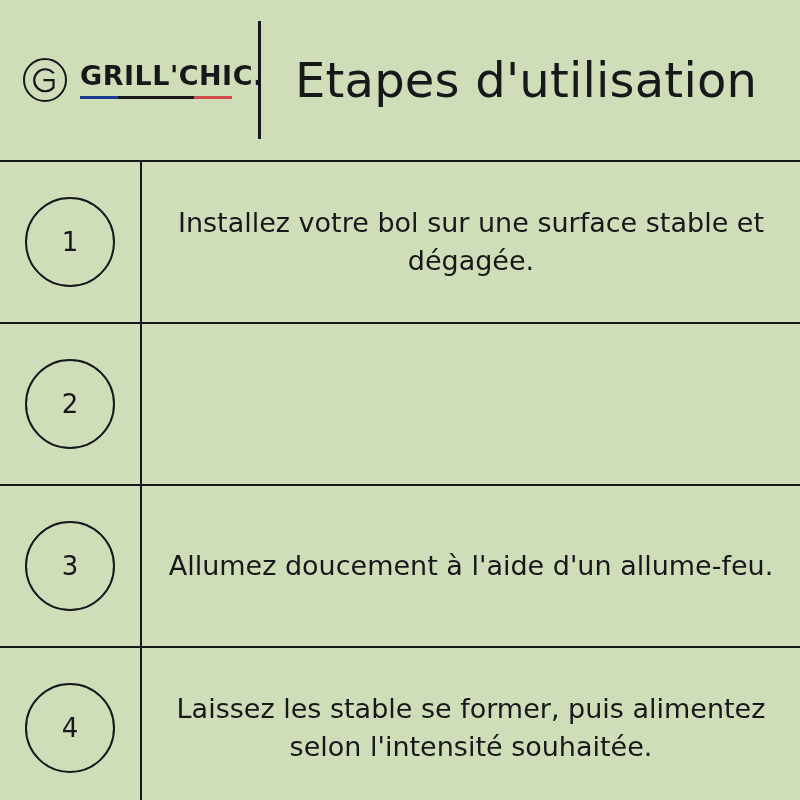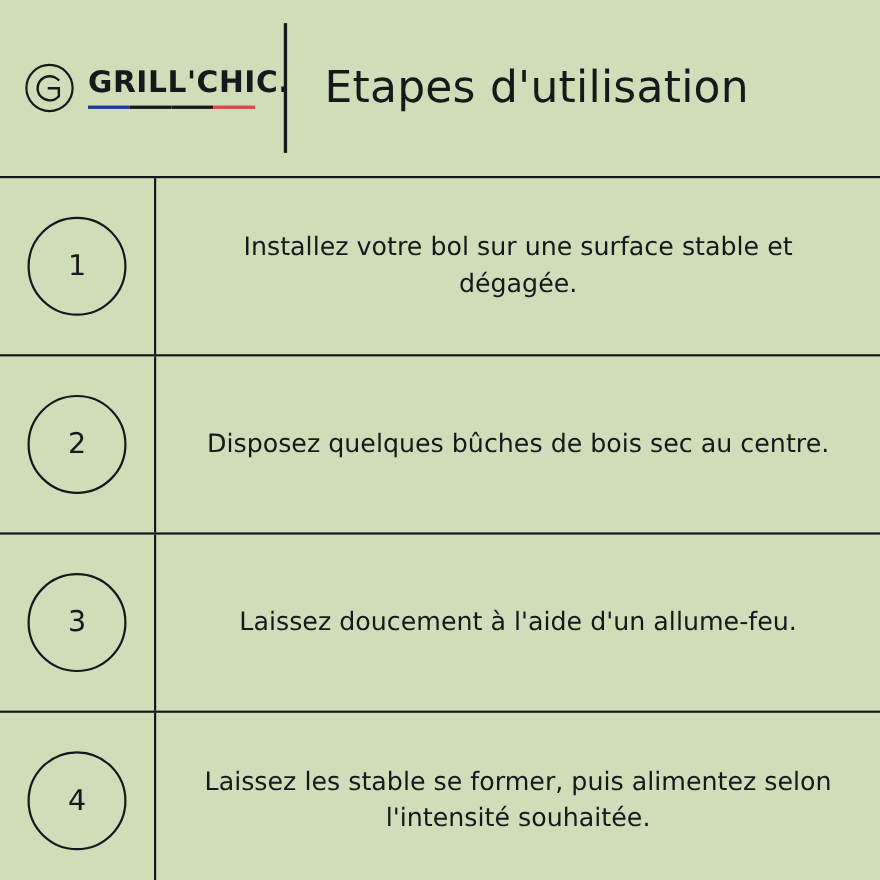--- a/index.html
+++ b/index.html
@@ -74,21 +74,21 @@
 
   .header-divider {
     width: 3px;
     height: 118px;
     background: #15181b;
     margin: 0 34px 0 8px;
   }
 
   .header-title {
     font-family: "DejaVu Sans", sans-serif;
-    font-size: 40px;
+    font-size: 48px;
     font-weight: 400;
     color: #16181a;
     letter-spacing: 0.2px;
     line-height: 1.1;
   }
 
   
   .steps {
     border-top: 2px solid #15181b;
     width: 800px;
@@ -130,21 +130,21 @@
     flex: 1 1 auto;
     display: flex;
     align-items: center;
     justify-content: center;
     padding: 10px 24px;
     box-sizing: border-box;
   }
 
   .step-text {
     font-family: "DejaVu Sans", sans-serif;
-    font-size: 23px;
+    font-size: 27px;
     line-height: 1.42;
     text-align: center;
     color: #16181a;
   }
 </style>
 </head>
 <body>
 
 <div class="page">
 
@@ -181,31 +181,28 @@
       </div>
       <div class="step-text-cell">
         <div class="step-text">Installez votre bol sur une surface stable et dégagée.</div>
       </div>
     </div>
 
     <div class="step-row">
       <div class="step-num-cell">
         <div class="step-circle">2</div>
       </div>
+    </div>
+
+    <div class="step-row">
+      <div class="step-num-cell">
+        <div class="step-circle">3</div>
+      </div>
       <div class="step-text-cell">
-        <div class="step-text">Disposez quelques bûches de bois sec au centre.</div>
-      </div>
-    </div>
-
-    <div class="step-row">
-      <div class="step-num-cell">
-        <div class="step-circle">3</div>
-      </div>
-      <div class="step-text-cell">
-        <div class="step-text">Laissez doucement à l'aide d'un allume-feu.</div>
+        <div class="step-text">Allumez doucement à l'aide d'un allume-feu.</div>
       </div>
     </div>
 
     <div class="step-row">
       <div class="step-num-cell">
         <div class="step-circle">4</div>
       </div>
       <div class="step-text-cell">
         <div class="step-text">Laissez les stable se former, puis alimentez selon l'intensité souhaitée.</div>
       </div>

